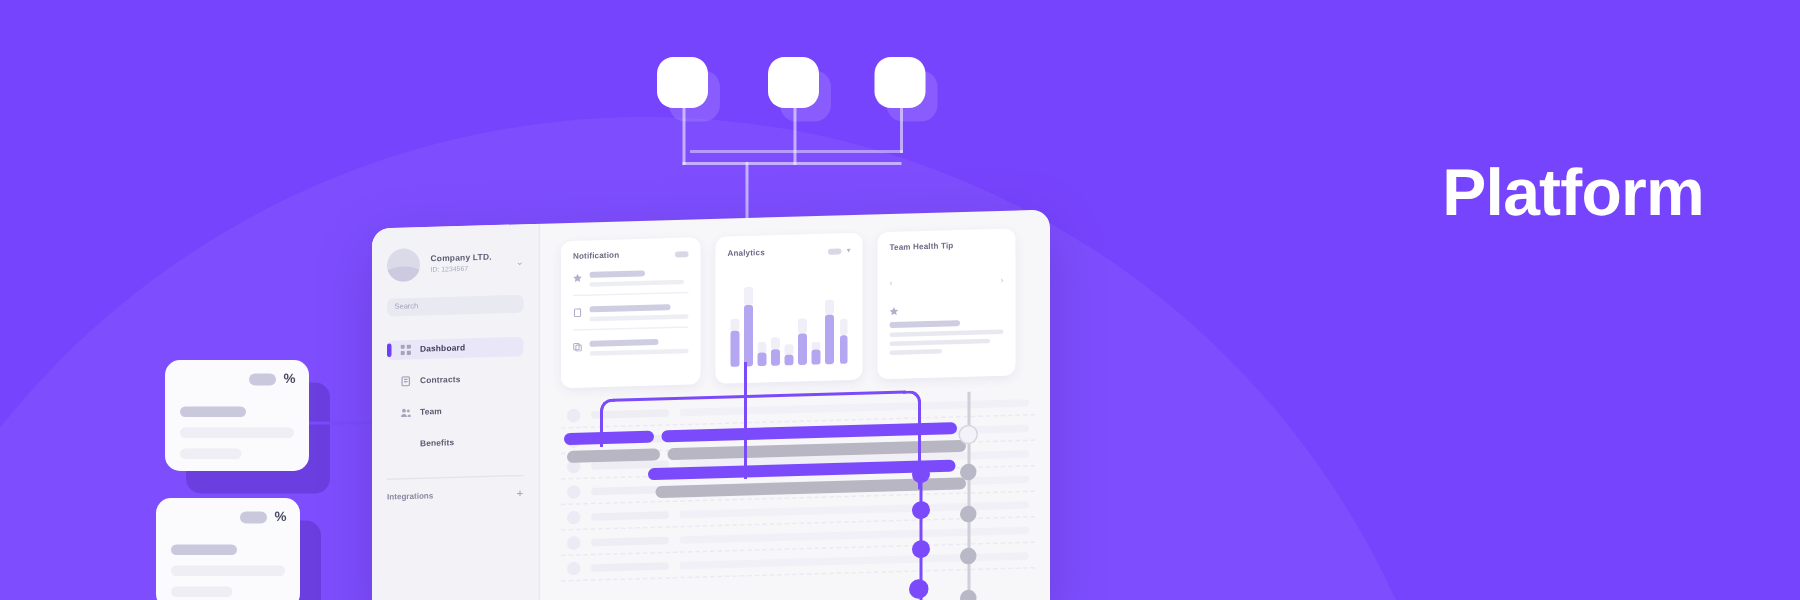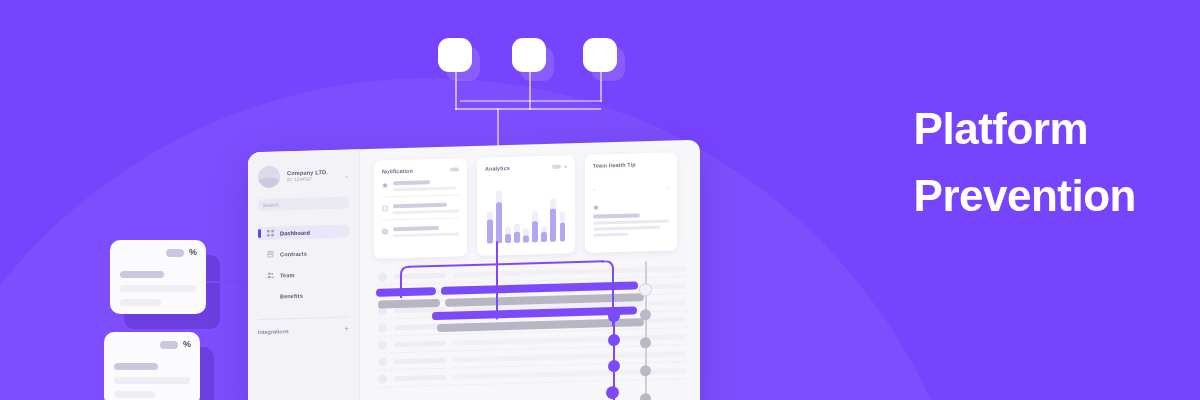--- a/index.html
+++ b/index.html
@@ -547,16 +547,15 @@
     <div class="dot gray" style="left:392px; top:168px; width:11px; height:11px;"></div>
     <div class="dot gray" style="left:392px; top:196px; width:11px; height:11px;"></div>
     <div class="dot gray" style="left:392px; top:224px; width:11px; height:11px;"></div>
     <div class="dot gray" style="left:392px; top:252px; width:11px; height:11px;"></div>
 
    </div>
   </div>
 
   <div class="headline">
     <div>Platform</div>
-    <div>Prevention</div>
   </div>
 
 </div>
 
 </body></html>

